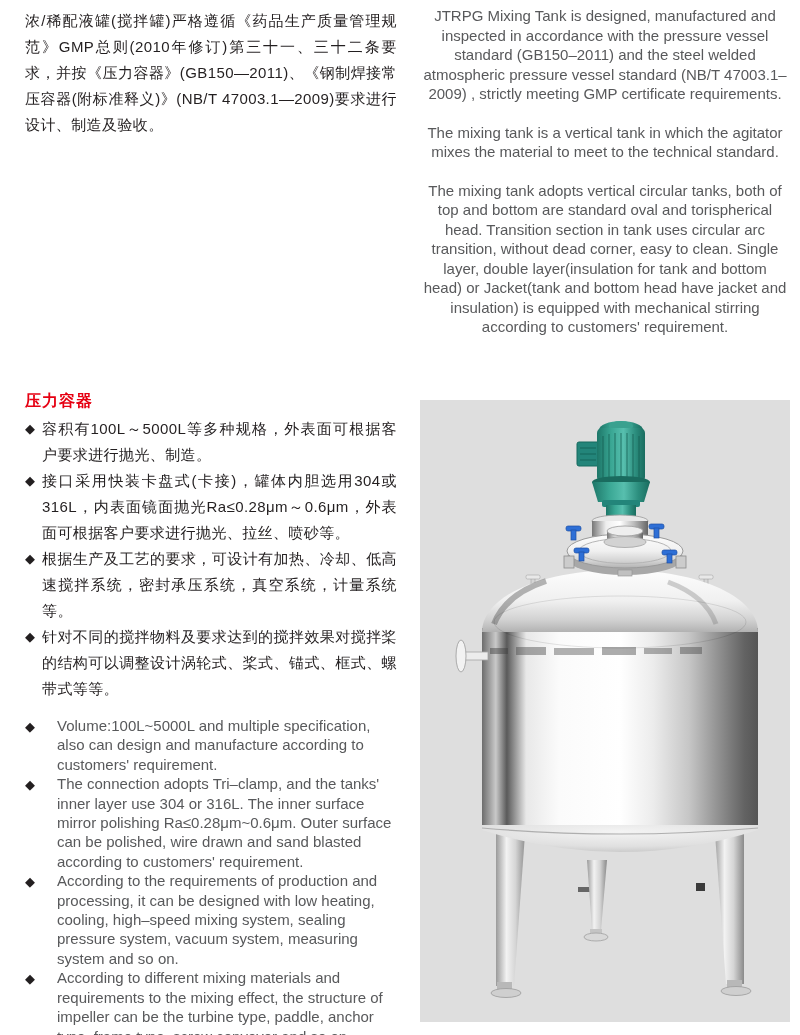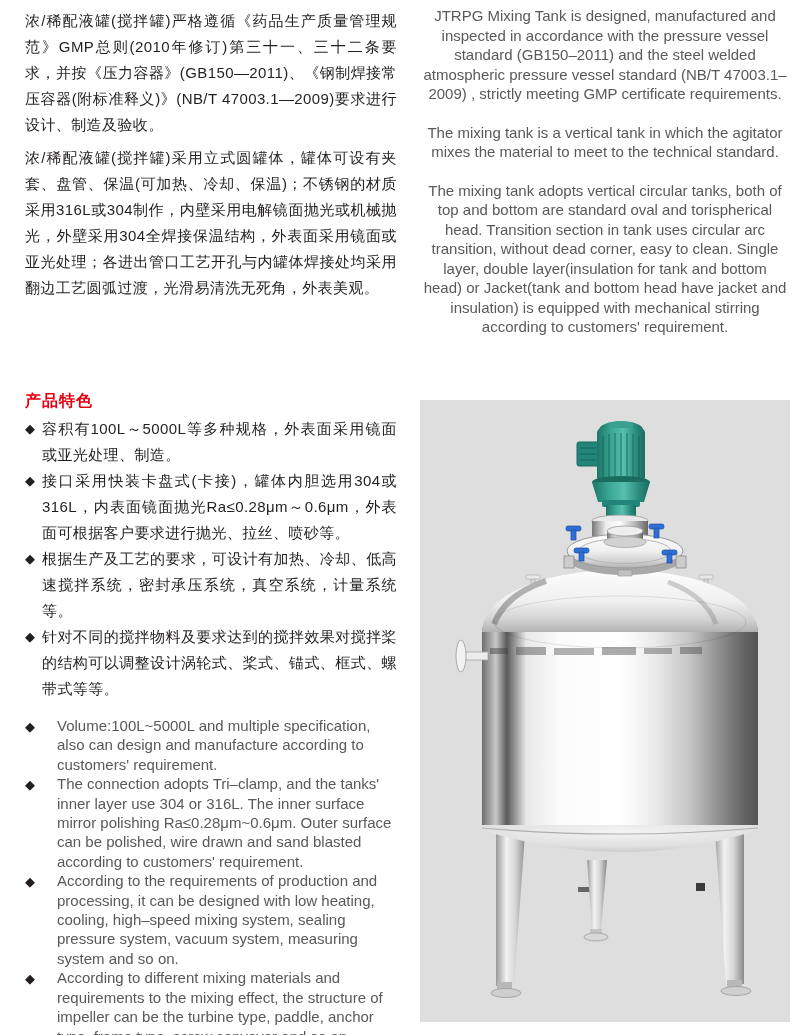--- a/index.html
+++ b/index.html
@@ -53,28 +53,27 @@
   }
   .image-panel svg { display:block; width:370px; height:622px; }
 </style>
 </head>
 <body>
 
 <div class="page">
 
   <div class="left-col">
     <p class="cn-para">浓/稀配液罐(搅拌罐)严格遵循《药品生产质量管理规范》GMP总则(2010年修订)第三十一、三十二条要求，并按《压力容器》(GB150—2011)、《钢制焊接常压容器(附标准释义)》(NB/T 47003.1—2009)要求进行设计、制造及验收。</p>
-    <p class="cn-para">浓/稀配液罐(搅拌罐)采用立式圆罐体，罐体可设有夹套、盘管、保温(可加热、冷却、保温)；不锈钢的材质采用316L或304制作，内壁采用电解镜面抛光或机械抛光，外壁采用304全焊接保温结构，外表面采用镜面或亚光处理；各进出管口工艺开孔与内罐体焊接处均采用翻边工艺圆弧过渡，光滑易清洗无死角，外表美观。</p>
   </div>
 
   <div class="cn-features">
-    <div class="cn-heading">产品特色</div>
-    <div class="cn-item">
-      <span class="marker">◆</span>
-      <span class="itext">容积有100L～5000L等多种规格，外表面采用镜面或亚光处理、制造。</span>
+    <div class="cn-heading">压力容器</div>
+    <div class="cn-item">
+      <span class="marker">◆</span>
+      <span class="itext">容积有100L～5000L等多种规格，外表面可根据客户要求进行抛光、制造。</span>
     </div>
     <div class="cn-item">
       <span class="marker">◆</span>
       <span class="itext">接口采用快装卡盘式(卡接)，罐体内胆选用304或316L，内表面镜面抛光Ra≤0.28μm～0.6μm，外表面可根据客户要求进行抛光、拉丝、喷砂等。</span>
     </div>
     <div class="cn-item">
       <span class="marker">◆</span>
       <span class="itext">根据生产及工艺的要求，可设计有加热、冷却、低高速搅拌系统，密封承压系统，真空系统，计量系统等。</span>
     </div>
     <div class="cn-item">

